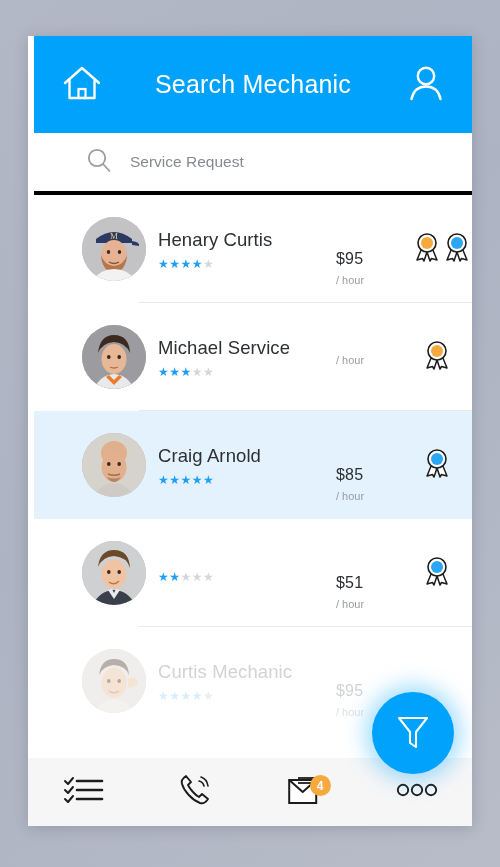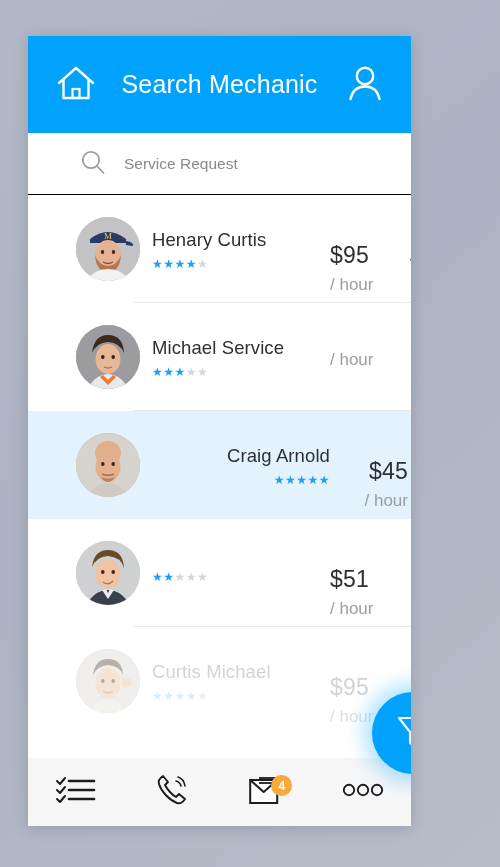--- a/index.html
+++ b/index.html
@@ -14,25 +14,26 @@
   body {
     background: linear-gradient(140deg, #b3b8c6 0%, #adb3c2 45%, #b7bcc8 100%);
     position: relative;
   }
 
   
   #phone {
     position: absolute;
     left: 28px;
     top: 36px;
-    width: 383px;
+    width: 444px;
     height: 790px;
     background: #ffffff;
     box-shadow: 0 2px 14px rgba(40,46,60,0.20);
     overflow: hidden;
+    padding-left: 6px;
   }
 
   
   .header {
     height: 97px;
     background: #00a2fb;
     display: flex;
     align-items: center;
     padding: 0 28px;
     position: relative;
@@ -48,21 +49,21 @@
   }
   .hdr-icon { position: relative; z-index: 2; display: block; }
   .hdr-right { margin-left: auto; }
 
   
   .search {
     height: 62px;
     display: flex;
     align-items: center;
     padding: 0 0 0 52px;
-    border-bottom: 1px solid #000000;
+    border-bottom: 4px solid #000000;
     background: #fff;
   }
   .search-icon { flex: 0 0 auto; display: block; }
   .search-input {
     border: none;
     outline: none;
     background: transparent;
     font-family: "Liberation Sans", sans-serif;
     font-size: 15.5px;
     color: #5d6268;
@@ -75,21 +76,21 @@
   .list { background: #fff; position: relative; }
 
   .row {
     height: 108px;
     display: flex;
     align-items: center;
     padding: 0 0 0 48px;
     position: relative;
     background: #fff;
   }
-  .row.highlight { background: #e3f2fd; text-align: right; }
+  .row.highlight { background: #e3f2fd; }
   .row.faded { opacity: 0.40; }
 
   .row .sep {
     position: absolute;
     left: 105px;
     right: 0;
     bottom: 0;
     height: 1px;
     background: #e8e9eb;
   }
@@ -127,27 +128,27 @@
   }
   .star-on  { color: #1e9ef5; }
   .star-off { color: #d3d6da; }
   .faded .star-on { color: #9fd4f7; }
 
   .price {
     width: 78px;
     flex: 0 0 auto;
   }
   .price-amount {
-    font-size: 23px;
+    font-size: 16px;
     color: #2c2f33;
     letter-spacing: 0.2px;
     margin-top: 38px;
   }
   .price-unit {
-    font-size: 17px;
+    font-size: 11px;
     color: #9a9da2;
     margin-top: 6px;
   }
   .faded .price-amount { color: #8f9398; }
   .faded .price-unit { color: #b0b3b8; }
 
   .badges {
     margin-left: auto;
     margin-right: 22px;
     display: flex;
@@ -330,21 +331,21 @@
           <path d="M26 41 Q32 43.5 38 41" stroke="#a06f4a" stroke-width="1.4" fill="none"></path>
           <path d="M25 44 Q32 47 39 44 Q36 49 32 49 Q28 49 25 44 Z" fill="#8d6044" opacity="0.55"></path>
           <path d="M12 64 Q18 51 32 50 Q46 51 52 64 Z" fill="#cfcbc4"></path>
         </svg>
       </div>
       <div class="info">
         <div class="name">Craig Arnold</div>
         <div class="stars"><span class="star-on">★</span><span class="star-on">★</span><span class="star-on">★</span><span class="star-on">★</span><span class="star-on">★</span></div>
       </div>
       <div class="price">
-        <div class="price-amount">$45</div>
+        <div class="price-amount">$85</div>
         <div class="price-unit">/ hour</div>
       </div>
       <div class="badges">
           <span><svg width="26" height="30" viewBox="0 0 26 30">
               <path d="M7.5 17 L3 28 L8.5 26.5 L10 29 L13 20 Z" fill="#fff" stroke="#1c1c1c" stroke-width="1.5" stroke-linejoin="round"></path>
               <path d="M18.5 17 L23 28 L17.5 26.5 L16 29 L13 20 Z" fill="#fff" stroke="#1c1c1c" stroke-width="1.5" stroke-linejoin="round"></path>
               <circle cx="13" cy="11" r="9" fill="#fff" stroke="#1c1c1c" stroke-width="1.6"></circle>
               <circle cx="13" cy="11" r="6" fill="#2BA6F5"></circle>
             </svg></span>
         </div>
@@ -389,21 +390,21 @@
           <path d="M17 26 Q19 10 32 10 Q46 10 47 26 Q44 17 32 16 Q21 17 17 26 Z" fill="#4a3a2c"></path>
           <ellipse cx="32" cy="34" rx="12.5" ry="15" fill="#e8bb96"></ellipse>
           <ellipse cx="26.8" cy="32" rx="1.8" ry="2" fill="#3a2a20"></ellipse>
           <ellipse cx="37.2" cy="32" rx="1.8" ry="2" fill="#3a2a20"></ellipse>
           <path d="M27 42 Q32 45.5 37 42" stroke="#ad7450" stroke-width="1.4" fill="none"></path>
           <path d="M12 64 Q18 51 32 50 Q46 51 52 64 Z" fill="#e3dfd9"></path>
           <path d="M46 30 Q54 26 56 34 Q52 40 46 38 Z" fill="#e8bb96"></path>
         </svg>
       </div>
       <div class="info">
-        <div class="name">Curtis Michael</div>
+        <div class="name">Curtis Mechanic</div>
         <div class="stars"><span class="star-on">★</span><span class="star-on">★</span><span class="star-on">★</span><span class="star-on">★</span><span class="star-off">★</span></div>
       </div>
       <div class="price">
         <div class="price-amount">$95</div>
         <div class="price-unit">/ hour</div>
       </div>
       <div class="badges"></div>
 
     </div>
 

